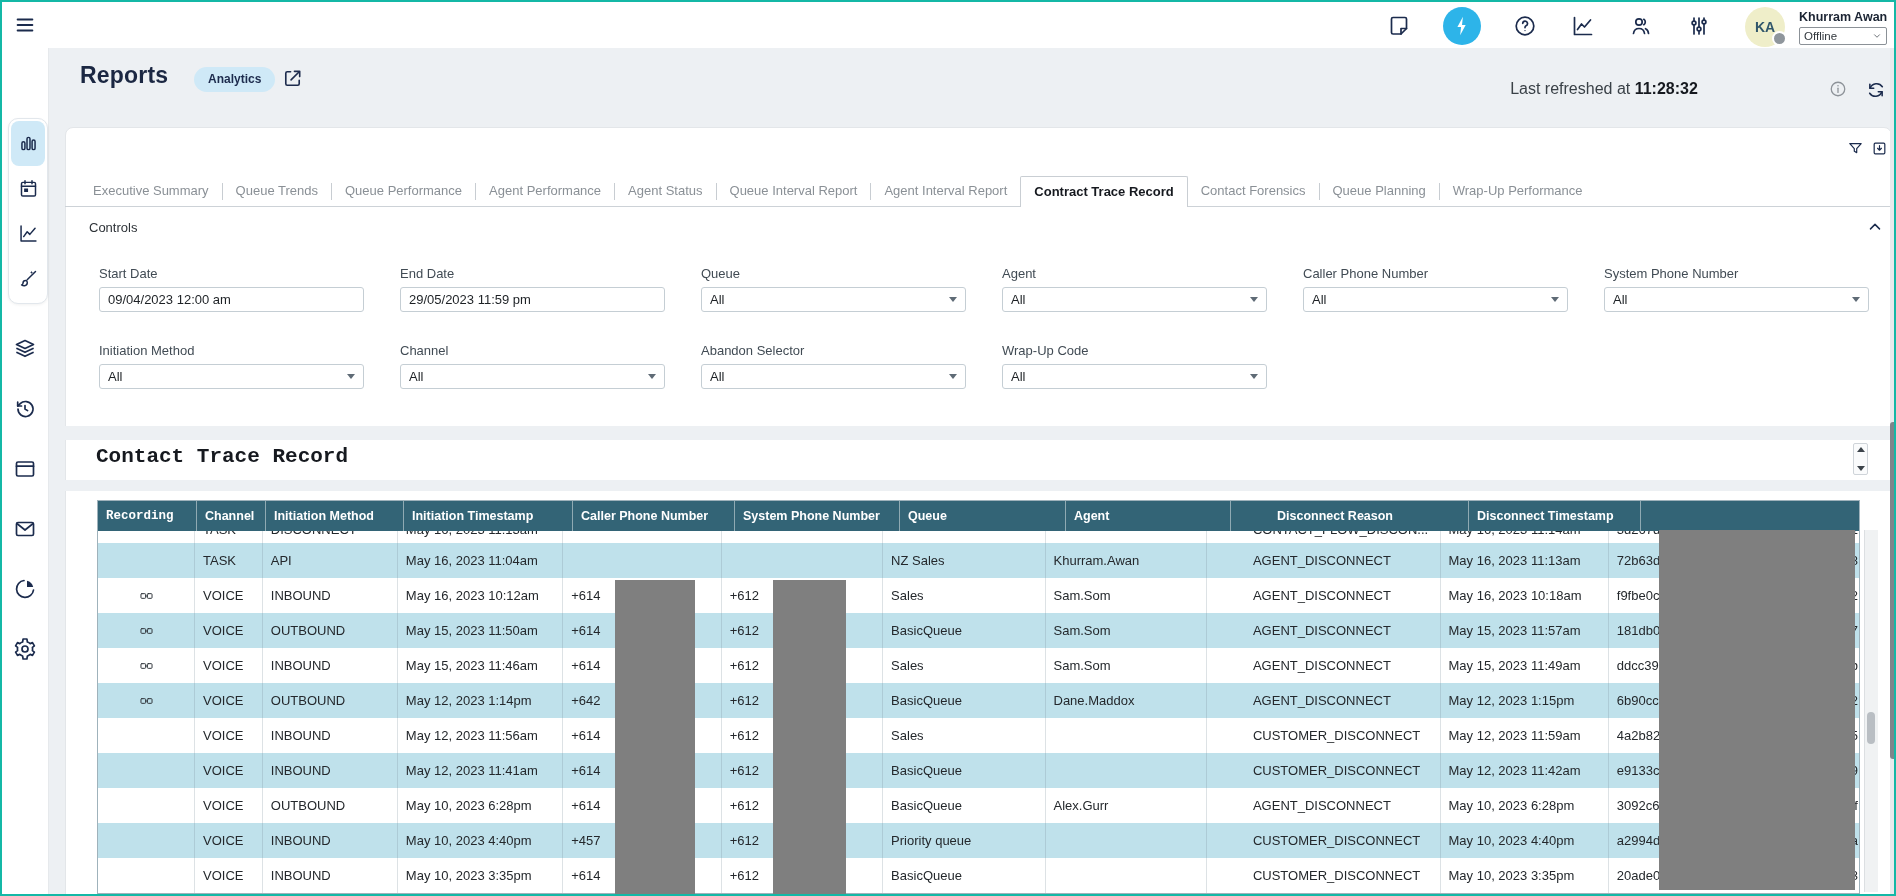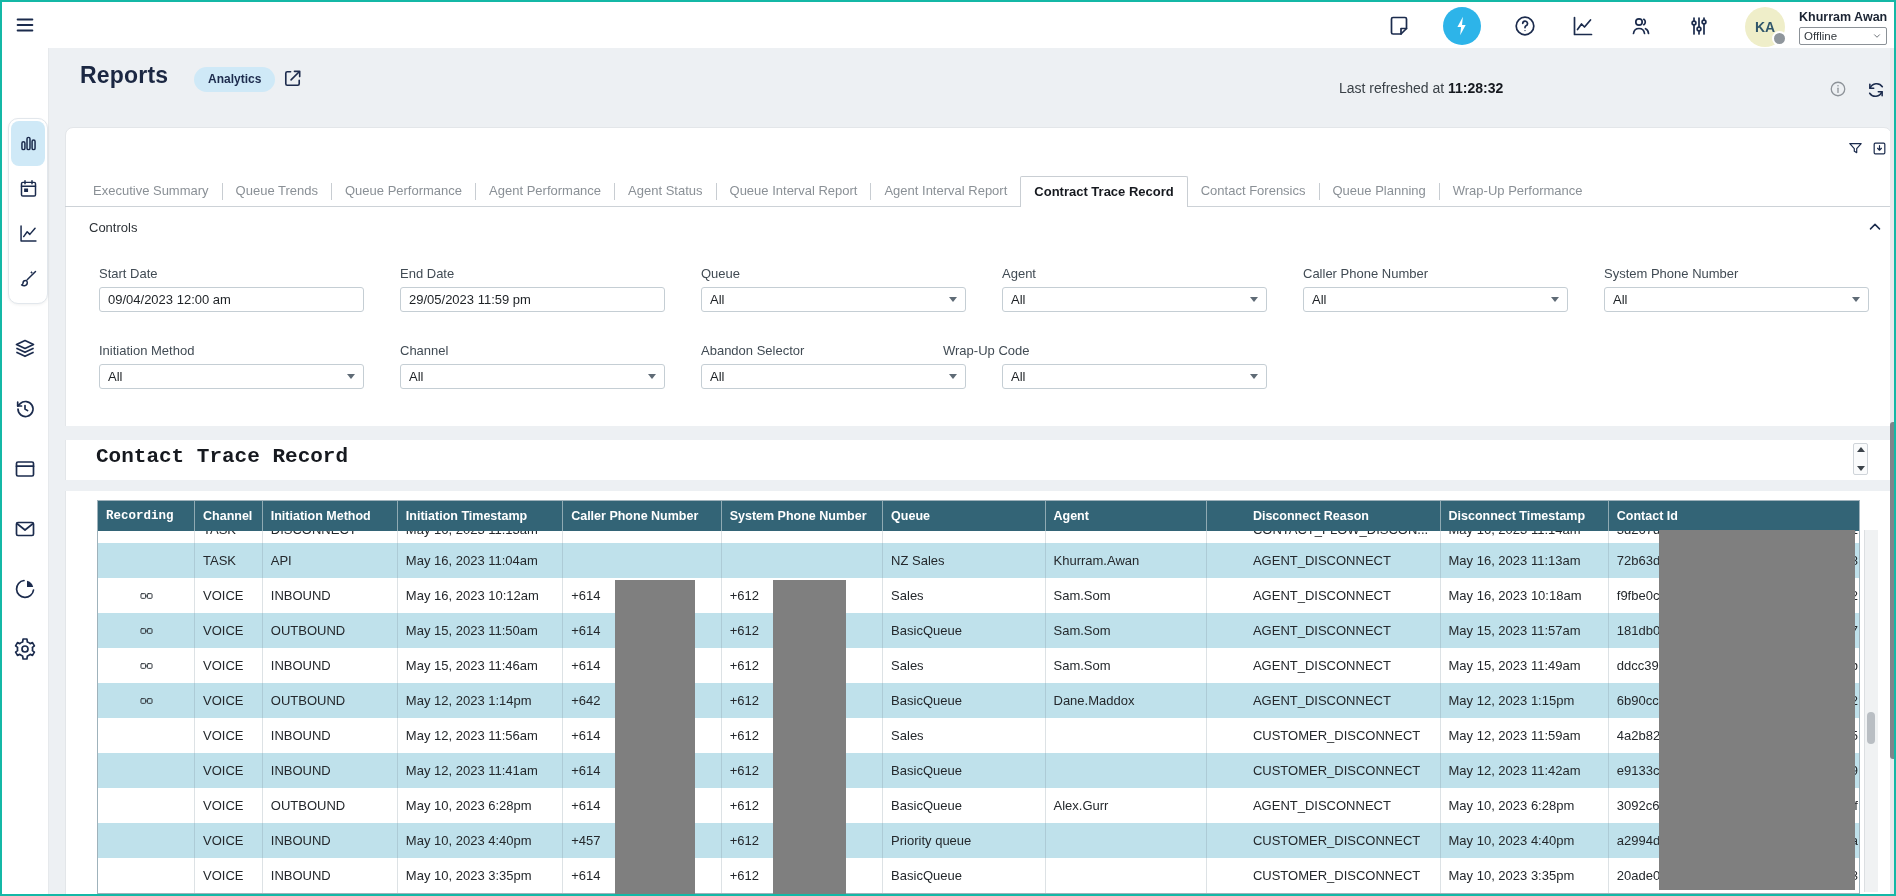--- a/index.html
+++ b/index.html
@@ -38,21 +38,21 @@
   #card{position:absolute;left:63px;top:125px;width:1827px;height:771px;background:#fff;border-radius:8px 8px 0 0;border:1px solid #e3e6e9;box-sizing:border-box;}
   .gray-strip{position:absolute;left:63px;width:1827px;background:#edf0f3;z-index:3;}
   #strip1{top:424px;height:14px;}
   #strip2{top:478px;height:11px;}
 
   
   #page-title{position:absolute;left:78px;top:60px;margin:0;font-size:23px;font-weight:800;color:#1b2742;letter-spacing:.2px;}
   #badge{position:absolute;left:192px;top:65px;height:25px;line-height:25px;padding:0 14px;background:#cfe9f7;border-radius:13px;
          font-size:12px;font-weight:bold;color:#1d2b4d;}
   #ext-link{position:absolute;left:279px;top:65px;width:23px;height:23px;color:#1d2b4d;cursor:pointer;}
-  #refreshed{position:absolute;left:1337px;top:78px;width:420px;text-align:left;font-size:14px;color:#3a4147;}
+  #refreshed{position:absolute;left:1392px;top:78px;width:420px;text-align:center;font-size:16px;color:#3a4147;}
   #refreshed b{color:#16191f;}
   #info-icon{position:absolute;left:1827px;top:78px;width:18px;height:18px;color:#8d9298;cursor:pointer;}
   #refresh-icon{position:absolute;left:1863px;top:77px;width:22px;height:22px;color:#1b2b4d;cursor:pointer;}
 
   
   #filter-icon{position:absolute;left:1845px;top:138px;width:17px;height:17px;color:#1b2b4d;cursor:pointer;z-index:5;}
   #download-icon{position:absolute;left:1869px;top:138px;width:17px;height:17px;color:#1b2b4d;cursor:pointer;z-index:5;}
 
   
   #tabs-line{position:absolute;left:63px;top:204px;width:1826px;height:1px;background:#cdd2d7;z-index:4;}
@@ -357,21 +357,21 @@
       <div class="ctl-label" style="left: 398px; top: 341px;">Channel</div>
       <div class="ctl-box" style="left: 398px; top: 362px;">
         <span>All</span>
         <span class="arrow"></span>
       </div>
       <div class="ctl-label" style="left: 699px; top: 341px;">Abandon Selector</div>
       <div class="ctl-box" style="left: 699px; top: 362px;">
         <span>All</span>
         <span class="arrow"></span>
       </div>
-      <div class="ctl-label" style="left: 941px; top: 341px;">Wrap-Up Code</div>
+      <div class="ctl-label" style="left: 1000px; top: 341px;">Wrap-Up Code</div>
       <div class="ctl-box" style="left: 1000px; top: 362px;">
         <span>All</span>
         <span class="arrow"></span>
       </div>
     </div>
 
   <h2 id="report-title">Contact Trace Record</h2>
   <div id="title-spinner">
     <span class="spin-up"></span>
     <span class="spin-down"></span>
@@ -382,21 +382,20 @@
         <div class="th c0">Recording</div>
         <div class="th c1">Channel</div>
         <div class="th c2">Initiation Method</div>
         <div class="th c3">Initiation Timestamp</div>
         <div class="th c4">Caller Phone Number</div>
         <div class="th c5">System Phone Number</div>
         <div class="th c6">Queue</div>
         <div class="th c7">Agent</div>
         <div class="th c8">Disconnect Reason</div>
         <div class="th c9">Disconnect Timestamp</div>
-        <div class="th c10">Contact Id</div>
       </div>
     <div id="tbody">
         <div class="tr partial">
           <div class="td c0"></div>
           <div class="td c1">TASK</div>
           <div class="td c2">DISCONNECT</div>
           <div class="td c3">May 16, 2023 11:13am</div>
           <div class="td c4"></div>
           <div class="td c5"></div>
           <div class="td c6"></div>

